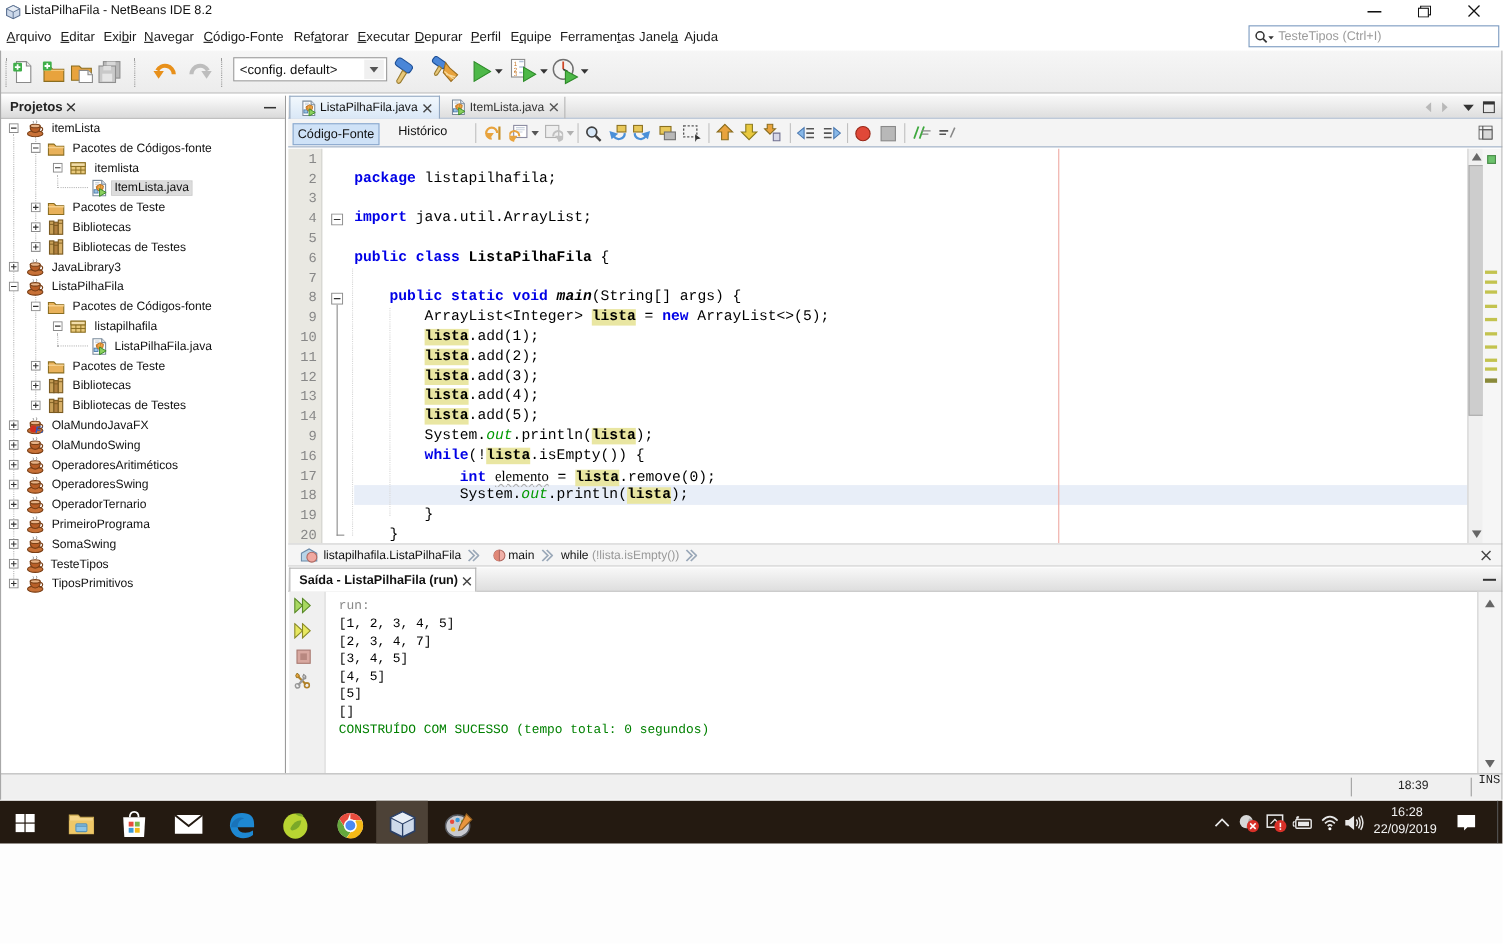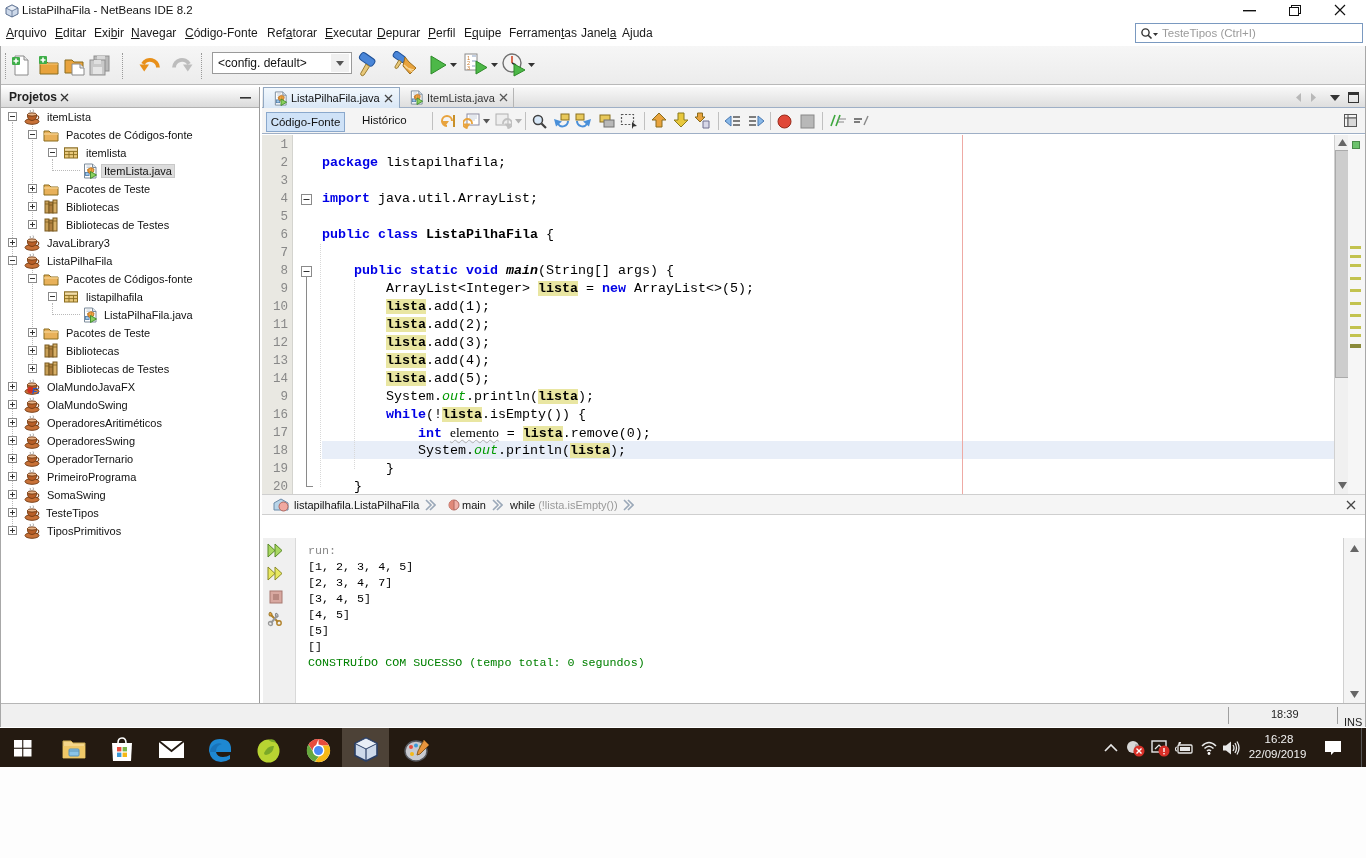--- a/index.html
+++ b/index.html
@@ -717,20 +717,31 @@
         <path d="M2 1 L7 6 L2 11 M6 1 L11 6 L6 11" fill="none" stroke="#9aa8b8" stroke-width="1.6"></path>
       </svg>
     <div class="abs" style="left:248px;top:4px;color:#111">while <span style="color:#999">(!lista.isEmpty())</span></div>
     <svg class="abs" style="left:360px;top:4px" width="12" height="12" viewBox="0 0 12 12">
         <path d="M2 1 L7 6 L2 11 M6 1 L11 6 L6 11" fill="none" stroke="#9aa8b8" stroke-width="1.6"></path>
       </svg>
     <svg class="abs" style="left:1084px;top:5px" width="10" height="10" viewBox="0 0 10 10">
         <path d="M1 1 L9 9 M9 1 L1 9" stroke="#444" stroke-width="1.3"></path>
       </svg>
   </div>
+  <div id="outtabrow">
+    <div class="abs" style="left:1px;top:0;width:170px;height:22px;background:#fff;border:1px solid #b1b1b1;border-bottom:none">
+      <div class="abs" style="left:8px;top:5px;font-weight:bold;font-size:11.5px;color:#111">Saída - ListaPilhaFila (run)</div>
+      <svg class="abs" style="left:156px;top:7px" width="9" height="9" viewBox="0 0 9 9">
+          <path d="M1 1 L8 8 M8 1 L1 8" stroke="#444" stroke-width="1.3"></path>
+        </svg>
+    </div>
+    <svg class="abs" style="left:1086px;top:10px" width="12" height="3">
+        <rect width="12" height="2" fill="#333"></rect>
+      </svg>
+  </div>
   <div id="output">
     <div id="outmargin">
       <svg class="abs" style="left:4px;top:5px" width="17" height="15" viewBox="0 0 17 15">
           <polygon points="1,1 8,7.5 1,14" fill="#a8d860" stroke="#5a8a28"></polygon>
           <polygon points="8,1 15,7.5 8,14" fill="#a8d860" stroke="#5a8a28"></polygon>
         </svg>
       <svg class="abs" style="left:4px;top:28px" width="17" height="15" viewBox="0 0 17 15">
           <polygon points="1,1 8,7.5 1,14" fill="#e8e860" stroke="#8a8a28"></polygon>
           <polygon points="8,1 15,7.5 8,14" fill="#e8e860" stroke="#8a8a28"></polygon>
         </svg>
@@ -763,21 +774,21 @@
         </svg>
       <svg class="abs" style="left:6px;top:152px" width="9" height="8" viewBox="0 0 9 8">
           <polygon points="4.5,8 9,1 0,1" fill="#666"></polygon>
         </svg>
     </div>
   </div>
   <div id="statusbar">
     <div class="abs" style="left:1228px;top:3px;width:1px;height:17px;background:#9f9f9f"></div>
     <div class="abs" style="left:1271px;top:4px;">18:39</div>
     <div class="abs" style="left:1337px;top:3px;width:1px;height:17px;background:#9f9f9f"></div>
-    <div class="abs" style="left:1344px;top:12px;">INS</div>
+    <div class="abs" style="left:1344px;top:0;font-family:Liberation Mono, monospace;">INS</div>
   </div>
   <div class="abs" style="left:0;top:46px;width:1px;height:681px;background:#a8a8a8"></div>
   <div class="abs" style="left:1365px;top:46px;width:1px;height:681px;background:#a8a8a8"></div>
   <div id="taskbar">
 
     <svg class="abs" style="left:14px;top:12px" width="18" height="17" viewBox="0 0 18 17">
         <rect x="0" y="0" width="8.2" height="7.7" fill="#fff"></rect>
         <rect x="9.3" y="0" width="8.2" height="7.7" fill="#fff"></rect>
         <rect x="0" y="8.8" width="8.2" height="7.7" fill="#fff"></rect>
         <rect x="9.3" y="8.8" width="8.2" height="7.7" fill="#fff"></rect>

